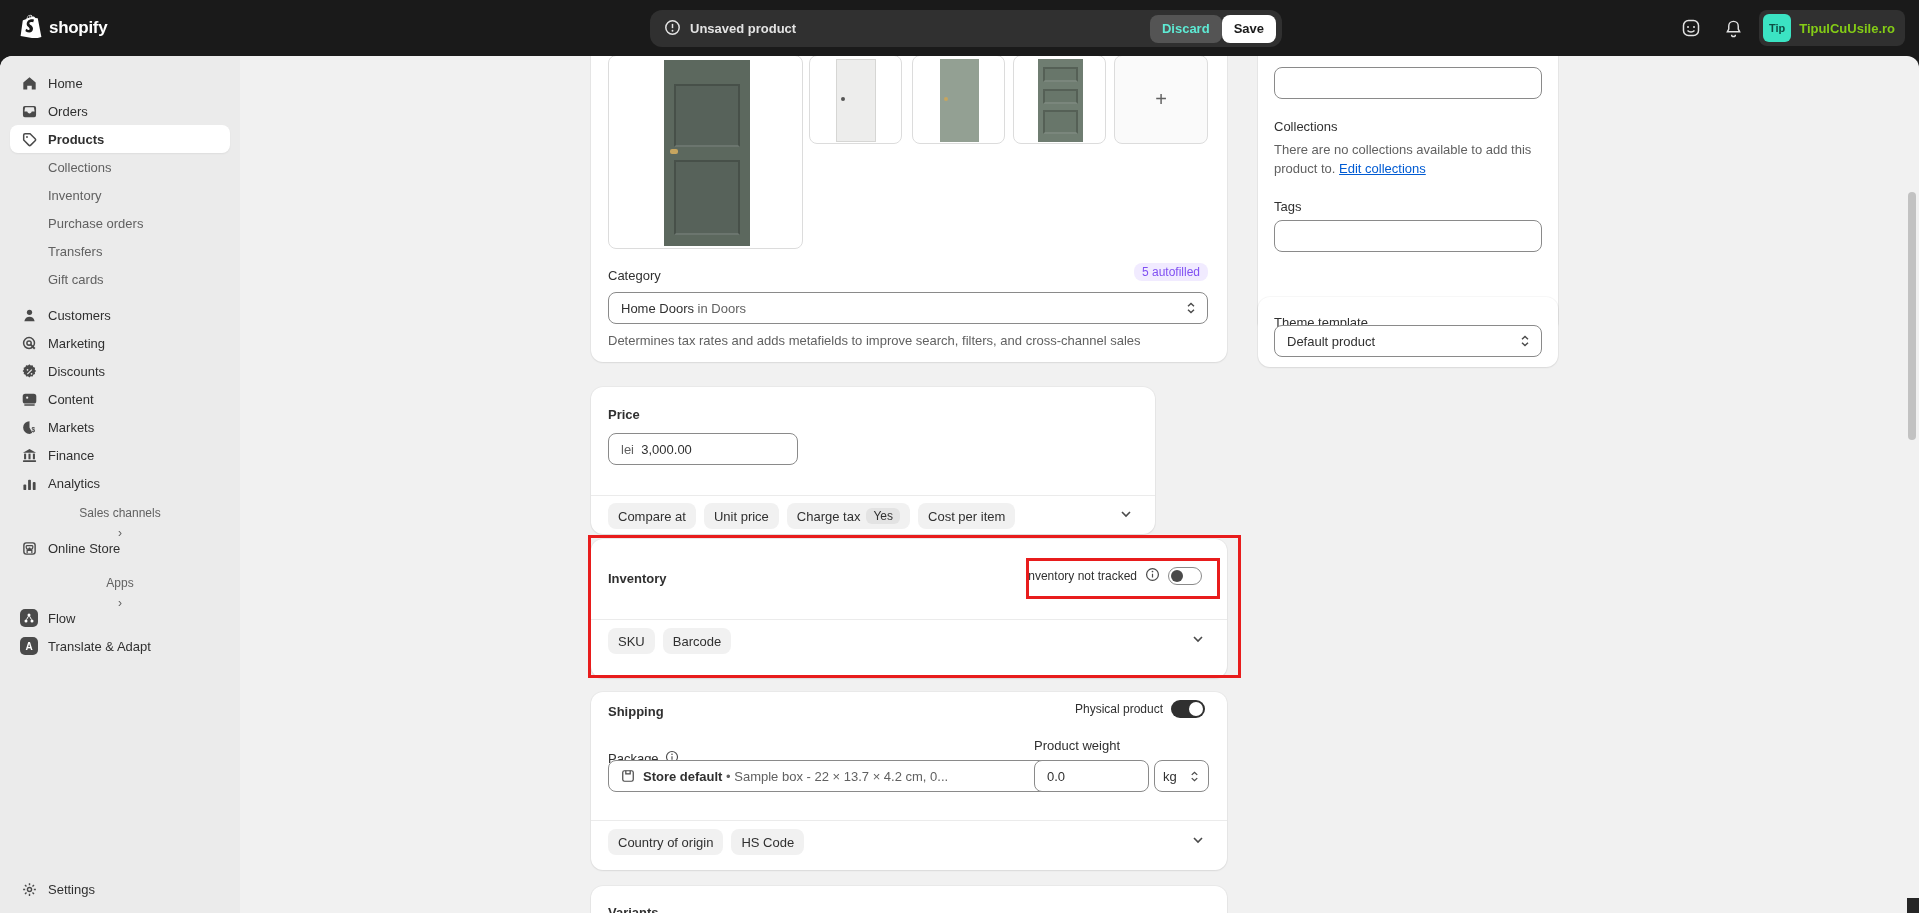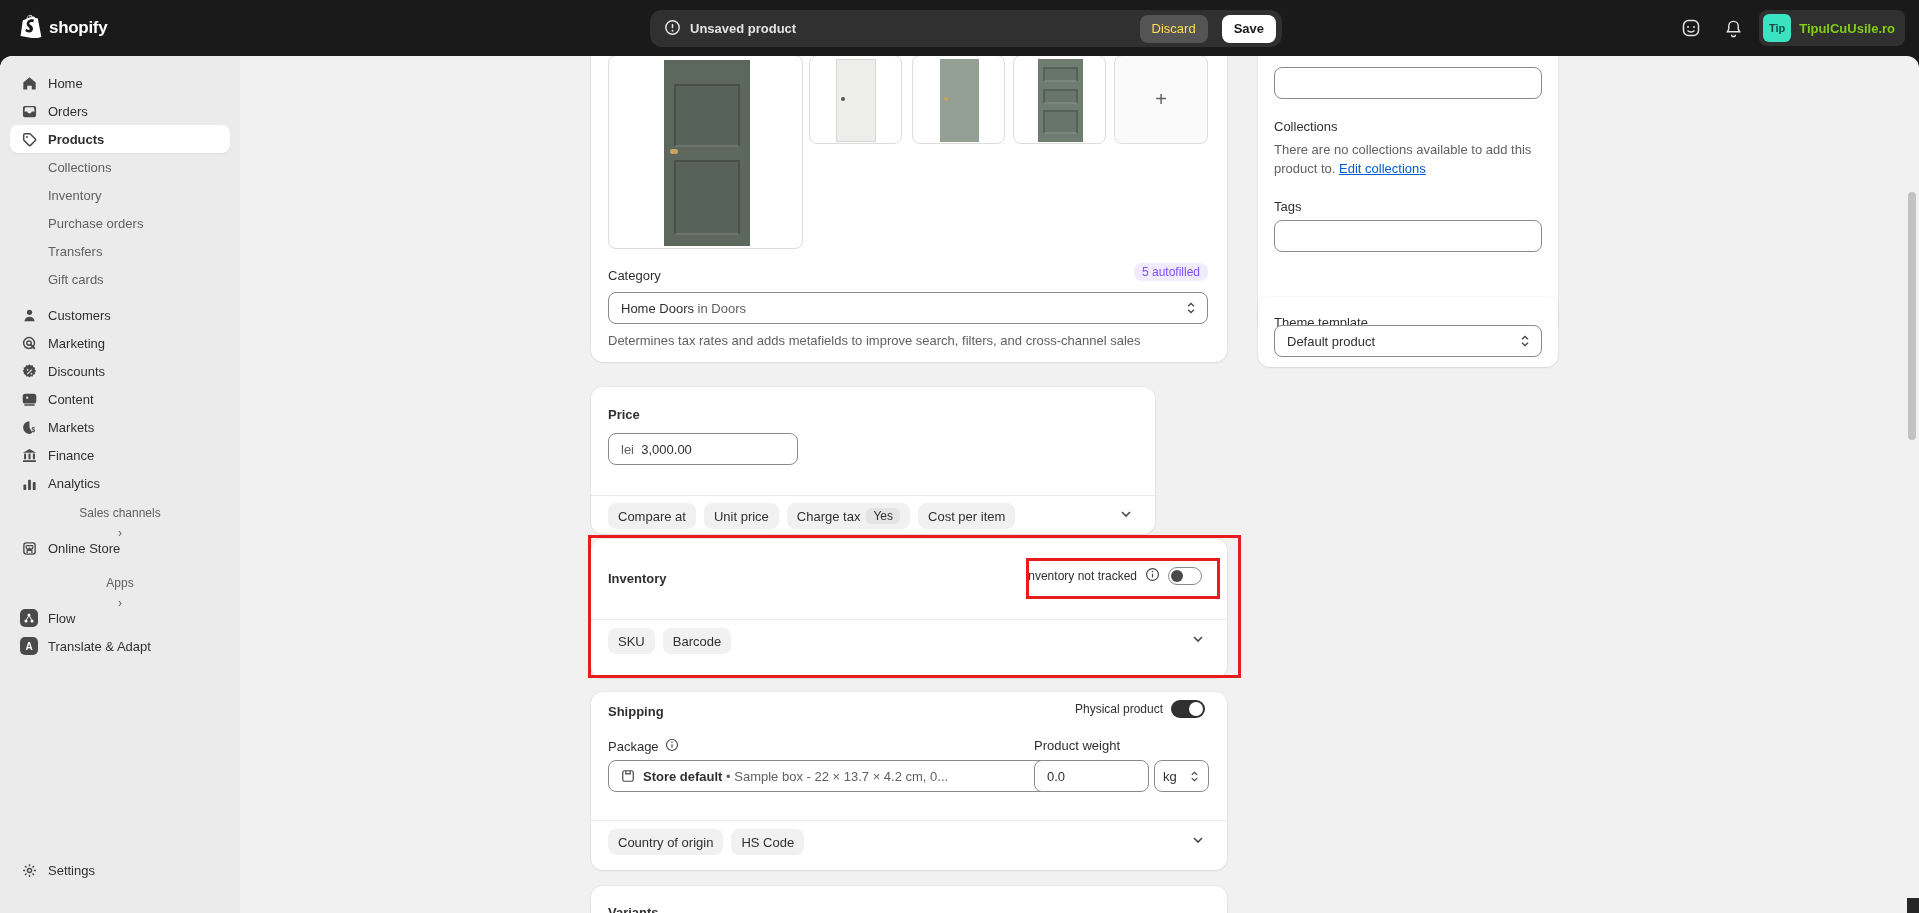--- a/index.html
+++ b/index.html
@@ -7,22 +7,22 @@
               font-family:"Liberation Sans", sans-serif; font-size:13px; color:#303030; }
 
   
   .topbar { position:absolute; top:0; left:0; width:1919px; height:56px; background:#1a1a1a; z-index:50;
             display:flex; align-items:center; }
   .logo { position:absolute; left:20px; top:14px; display:flex; align-items:center; gap:7px; color:#fff; }
   .logo-text { font-size:17px; font-weight:700; letter-spacing:-.3px; }
   .alertbar { position:absolute; left:650px; top:10px; width:632px; height:37px; background:#303030;
               border-radius:12px; display:flex; align-items:center; padding:0 6px 0 14px; }
   .alert-left { display:flex; align-items:center; gap:9px; color:#e3e3e3; font-weight:600; font-size:13px; flex:1; }
-  .btn-discard { background:#545454; color:#fde047; border:none; border-radius:8px; height:28px; padding:0 12px;
-                 font-size:13px; font-weight:400; margin-right:14px; font-family:inherit; }
+  .btn-discard { background:#545454; color:#5eead4; border:none; border-radius:8px; height:28px; padding:0 12px;
+                 font-size:13px; font-weight:700; margin-right:0; font-family:inherit; }
   .btn-save { background:#fff; color:#1a1a1a; border:none; border-radius:8px; height:28px; padding:0 12px;
               font-size:13px; font-weight:600; font-family:inherit; }
   .top-icons { position:absolute; right:0; top:0; height:56px; display:flex; align-items:center; gap:10px; padding-right:14px; }
   .top-icon-btn { width:32px; height:32px; display:flex; align-items:center; justify-content:center; color:#e3e3e3; }
   .store-chip { display:flex; align-items:center; gap:8px; background:#303030; border-radius:8px; height:36px; padding:4px 10px 4px 4px; }
   .store-avatar { width:28px; height:28px; border-radius:6px; background:#3be3c3; color:#0d4f45; font-size:11px; font-weight:700;
                   display:flex; align-items:center; justify-content:center; }
   .store-name { color:#84cc16; font-weight:600; font-size:13px; }
 
   
@@ -33,21 +33,21 @@
   .sidebar { position:absolute; left:0; top:0; width:240px; height:857px; background:#ebebeb;
              border-top-left-radius:12px; padding:13px 10px; }
   .nav-item { height:28px; display:flex; align-items:center; gap:10px; padding:0 10px; border-radius:8px;
               color:#303030; font-weight:500; font-size:13px; }
   .nav-item .ico { width:18px; display:flex; justify-content:center; color:#4a4a4a; }
   .nav-item.active { background:#fff; font-weight:700; box-shadow:0 1px 2px rgba(0,0,0,.06); }
   .nav-sub { padding-left:38px; color:#616161; font-weight:450; }
   .nav-header { height:28px; display:flex; align-items:center; gap:6px; padding:0 10px; color:#616161;
                 font-size:12px; font-weight:500;flex-direction:column; }
   .gap8 { height:8px; } .gap9 { height:9px; } .gap14 { height:14px; }
-  .settings-item { position:absolute; left:10px; bottom:29px; width:220px;margin-top:48px; }
+  .settings-item { position:absolute; left:10px; bottom:10px; width:220px;margin-top:48px; }
   .app-sq { width:18px; height:18px; border-radius:5px; background:#4a4a4a; color:#fff; display:flex;
             align-items:center; justify-content:center; font-size:10px; font-weight:700; }
 
   
   .card { position:absolute; background:#fff; border-radius:12px;
           box-shadow:0 1px 2px rgba(0,0,0,.07), 0 0 0 1px rgba(0,0,0,.03); }
   .card-title { font-size:13px; font-weight:650; color:#303030; }
   .divider { position:absolute; left:0; right:0; height:1px; background:#ebebeb; }
   .pill { display:inline-flex; align-items:center; gap:6px; background:#f1f1f1; border-radius:8px;
           height:26px; padding:0 10px; font-size:13px; color:#303030; }
@@ -392,21 +392,21 @@
 
   <section class="card" style="left:591px; top:636px; width:636px; height:178px;">
     <div class="card-title" style="position:absolute; left:17px; top:12px;">Shipping</div>
     <div style="position:absolute; right:22px; top:8px; display:flex; align-items:center; gap:8px;">
       <span class="small-label">Physical product</span>
       <span class="toggle-on">
           <span class="knob"></span>
         </span>
     </div>
 
-    <div style="position:absolute; left:17px; top:46px; display:flex; align-items:center; gap:6px;">
+    <div style="position:absolute; left:17px; top:58px; display:flex; align-items:center; gap:6px;">
       <span class="field-label">Package</span>
       <span><svg width="14" height="14" viewBox="0 0 16 16" fill="none" stroke="#4a4a4a" stroke-width="1.3">
             <circle cx="8" cy="8" r="6.3"></circle>
             <line x1="8" y1="7.2" x2="8" y2="11.2"></line>
             <circle cx="8" cy="4.8" r="0.9" fill="#4a4a4a" stroke="none"></circle>
           </svg></span>
     </div>
     <div class="selectbox" style="left:17px; top:68px; width:460px;">
       <span style="margin-right:8px; display:flex;">
           <svg width="14" height="14" viewBox="0 0 16 16" fill="none" stroke="#4a4a4a" stroke-width="1.4">

